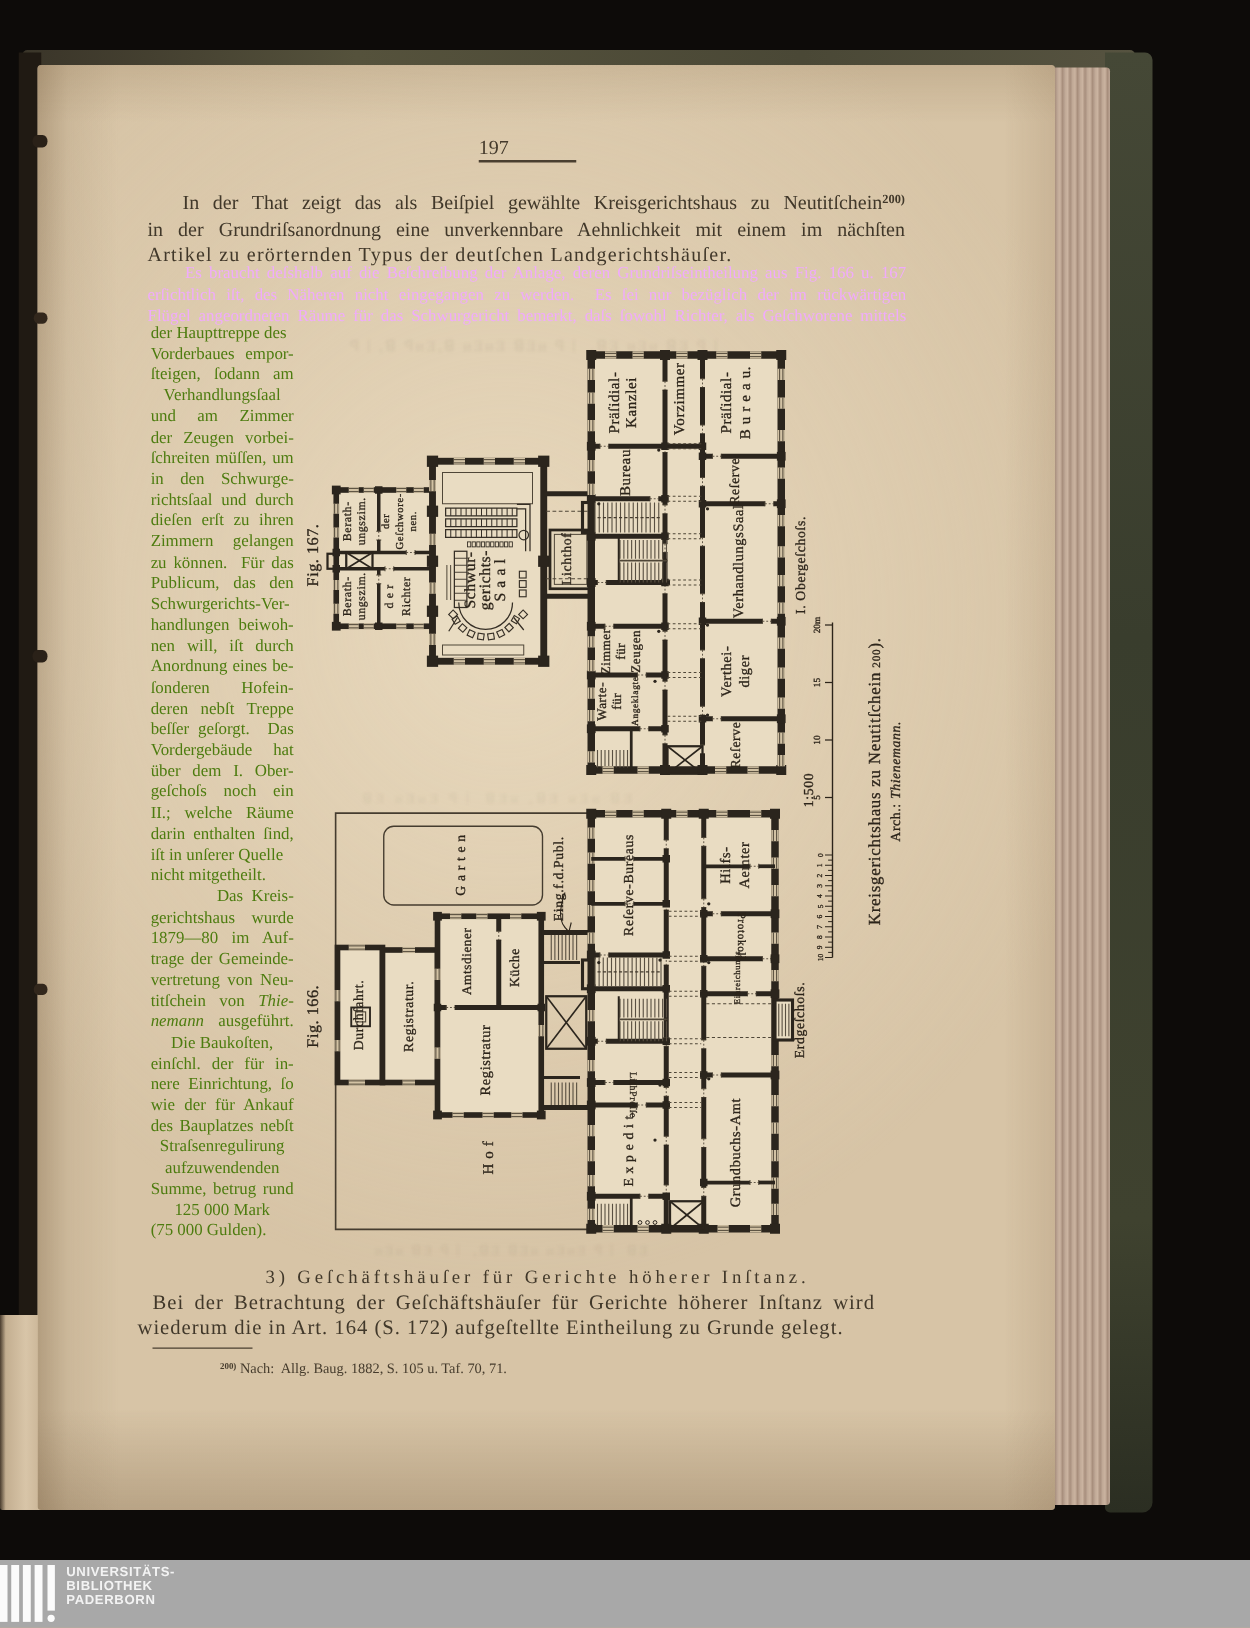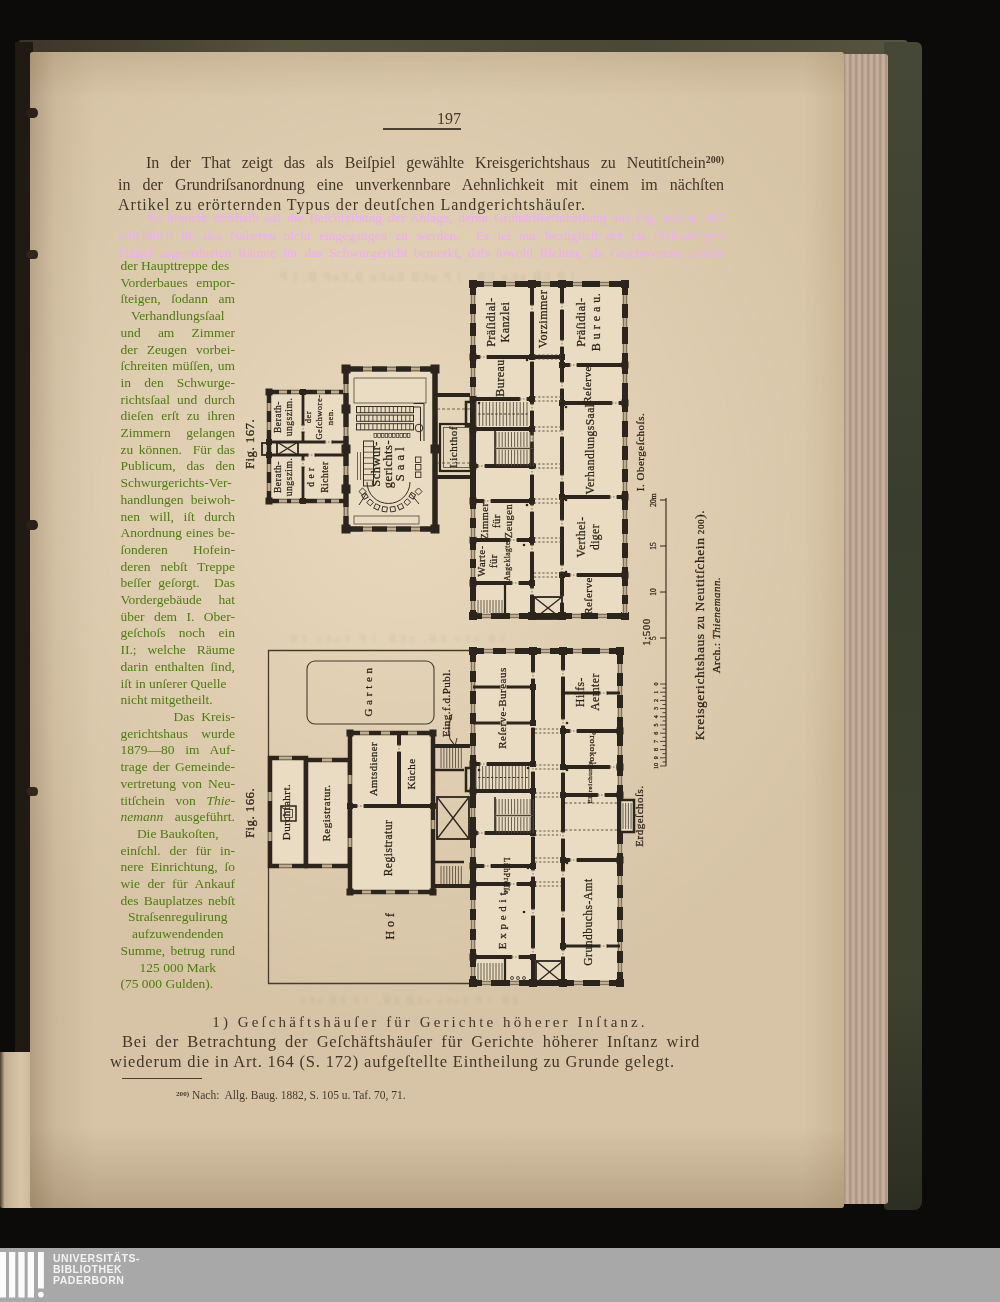--- a/index.html
+++ b/index.html
@@ -34,21 +34,21 @@
       linear-gradient(270deg, rgba(140,110,80,0.18) 0, rgba(140,110,80,0) 5%),
       linear-gradient(0deg, rgba(115,90,60,0.30) 0, rgba(115,90,60,0) 7%),
       linear-gradient(180deg, rgba(130,105,70,0.20) 0, rgba(130,105,70,0) 4%);"></div>
   </div>
 
   <div class="abs" style="left:26px;top:108px;width:12px;height:10px;background:#2a2118;border-radius:40%/60%;"></div>
   <div class="abs" style="left:27px;top:250px;width:11px;height:9px;background:#32271c;border-radius:40%/60%;"></div>
   <div class="abs" style="left:26px;top:520px;width:12px;height:10px;background:#2a2118;border-radius:40%/60%;"></div>
   <div class="abs" style="left:27px;top:787px;width:11px;height:9px;background:#32271c;border-radius:40%/60%;"></div>
 
-  <div class="abs" style="left:383px;top:110px;width:78px;text-align:right;font-size:16px;color:#443a2c;">197</div>
+  <div class="abs" style="left:383px;top:110px;width:78px;text-align:left;font-size:16px;color:#443a2c;">197</div>
 
   <div class="abs" style="left:383px;top:128px;width:78px;height:1.5px;background:#4a3f30;"></div>
 
   <div class="abs" style="left:118px;top:152.6px;width:606px;font-size:16px;line-height:20px;color:#41382a;">
     <div class="jl"><span style="display:inline-block;width:28px;"></span>In der That zeigt das als Beiſpiel gewählte Kreisgerichtshaus zu Neutitſchein<sup>200)</sup></div>
     <div class="jl">in der Grundriſsanordnung eine unverkennbare Aehnlichkeit mit einem im nächſten</div>
     <div class="lft" style="letter-spacing:1px;">Artikel zu erörternden Typus der deutſchen Landgerichtshäuſer.</div>
   </div>
 
   <div class="abs" style="left:118px;top:209.4px;width:607px;font-size:13.5px;line-height:17.3px;color:#f0abfc;">
@@ -97,21 +97,21 @@
     <div class="jl">nere Einrichtung, ſo</div>
     <div class="jl">wie der für Ankauf</div>
     <div class="jl">des Bauplatzes nebſt</div>
     <div class="ctr">Straſsenregulirung</div>
     <div class="ctr">aufzuwendenden</div>
     <div class="jl">Summe, betrug rund</div>
     <div class="ctr">125 000 Mark</div>
     <div class="lft">(75 000 Gulden).</div>
   </div>
 
-  <div class="abs ctr" style="left:127px;top:1013.5px;width:606px;font-size:15px;letter-spacing:3.1px;color:#41382a;">1) Geſchäftshäuſer für Gerichte höherer Inſtanz.</div>
+  <div class="abs ctr" style="left:127px;top:1013.5px;width:606px;font-size:15px;letter-spacing:3.1px;color:#41382a;">3) Geſchäftshäuſer für Gerichte höherer Inſtanz.</div>
 
   <div class="abs" style="left:110px;top:1032.4px;width:590px;font-size:16.5px;line-height:20px;letter-spacing:0.8px;color:#41382a;">
     <div class="jl"><span style="display:inline-block;width:12px;"></span>Bei der Betrachtung der Geſchäftshäuſer für Gerichte höherer Inſtanz wird</div>
     <div class="lft">wiederum die in Art. 164 (S. 172) aufgeſtellte Eintheilung zu Grunde gelegt.</div>
   </div>
 
   <div class="abs" style="left:122px;top:1078px;width:80px;height:1px;background:#4a3f30;"></div>
 
   <div class="abs" style="left:176px;top:1089px;width:420px;font-size:11.5px;color:#453b2c;"><sup>200)</sup> Nach:&nbsp; Allg. Baug. 1882, S. 105 u. Taf. 70, 71.</div>
 

